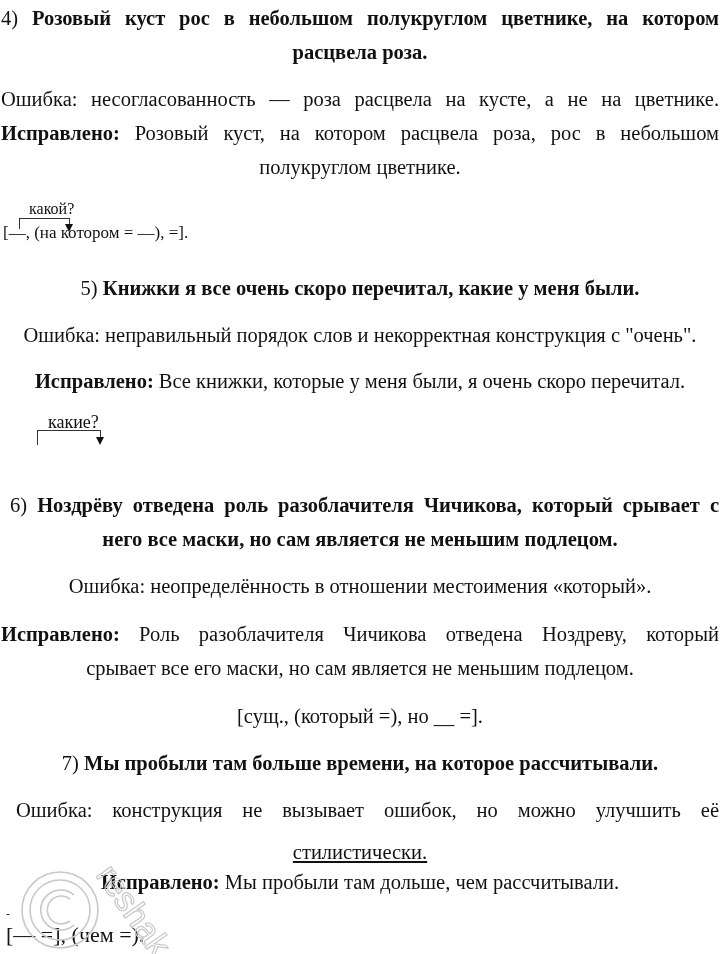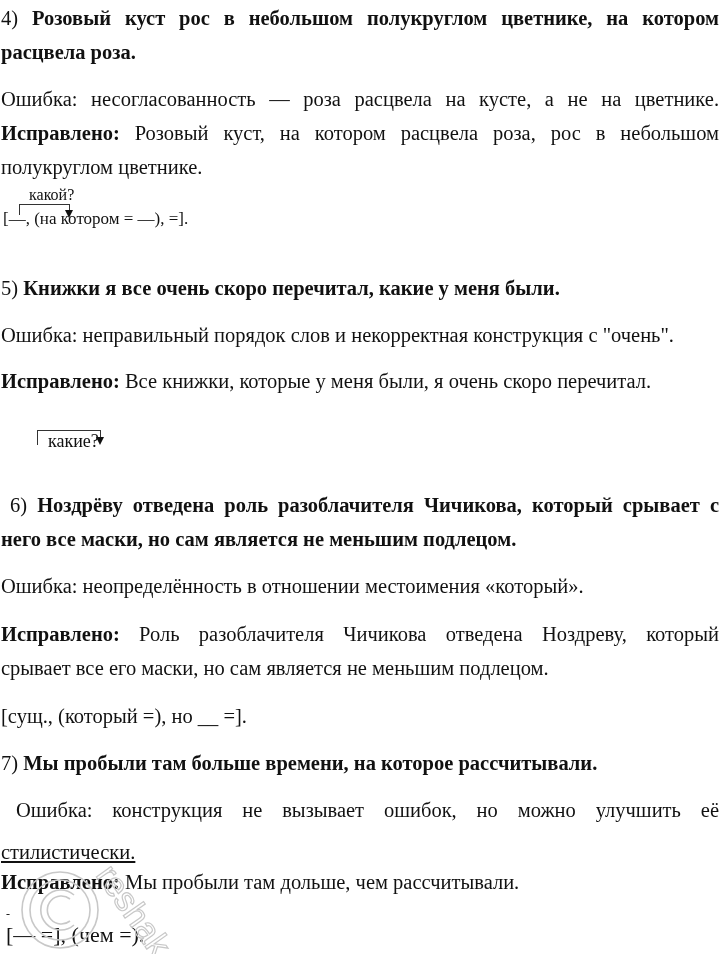--- a/index.html
+++ b/index.html
@@ -15,20 +15,21 @@
     font-family: "Liberation Serif", "DejaVu Serif", serif;
     color: #111111;
   }
   .line {
     position: absolute;
     left: 1px;
     right: 2px;
     font-size: 20.5px;
     line-height: 24px;
     white-space: nowrap;
+    text-align: center;
   }
   .justify {
     text-align: justify;
     text-align-last: justify;
     white-space: normal;
   }
   .bold { font-weight: bold; }
   .diagram {
     position: absolute;
     left: 0;
@@ -83,21 +84,21 @@
 <div class="line justify" style="top:87px;">
   <span>Ошибка:</span>
   <span>несогласованность — роза расцвела на кусте, а не на цветнике.</span>
 </div>
 <div class="line justify" style="top:121px;">
   <span class="bold">Исправлено:</span>
   <span>Розовый куст, на котором расцвела роза, рос в небольшом</span>
 </div>
 <div class="line" style="top:155px;">полукруглом цветнике.</div>
 
-<div class="diagram" style="top:184px; width:260px; height:48px;">
+<div class="diagram" style="top:198px; width:260px; height:48px;">
   <div class="diag-q" style="left:29px; top:2px;">какой?</div>
   <div class="bracket-h" style="left:19px; top:20px; width:50px; height:10px;"></div>
   <div class="arrow-stem" style="left:69px; top:20px; height:7px;"></div>
   <div class="arrow" style="left:65px; top:26px;"></div>
   <div class="diag-f" style="left:3px; top:25px; font-size:17px; line-height:20px;">[—, (на котором = —), =].</div>
 </div>
 
 <div class="line" style="top:276px;">
   <span>5)</span>
   <span class="bold">Книжки я все очень скоро перечитал, какие у меня были.</span>
@@ -107,21 +108,21 @@
   <span>Ошибка:</span>
   <span>неправильный порядок слов и некорректная конструкция с "очень".</span>
 </div>
 
 <div class="line" style="top:369px;">
   <span class="bold">Исправлено:</span>
   <span>Все книжки, которые у меня были, я очень скоро перечитал.</span>
 </div>
 
 <div class="diagram" style="top:412px; width:280px; height:58px;">
-  <div class="diag-q" style="left:48px; top:0px; font-size:18px; line-height:20px;margin-top:19px;">какие?</div>
+  <div class="diag-q" style="left:48px; top:0px; font-size:18px; line-height:20px;">какие?</div>
   <div class="bracket-h" style="left:37px; top:18px; width:63px; height:14px;"></div>
   <div class="arrow-stem" style="left:100px; top:18px; height:8px;"></div>
   <div class="arrow" style="left:96px; top:25px;"></div>
 </div>
 
 <div class="line justify" style="top:493px;padding-left:9px;">
   <span>6)</span>
   <span class="bold">Ноздрёву отведена роль разоблачителя Чичикова, который срывает с</span>
 </div>
 <div class="line bold" style="top:527px;">него все маски, но сам является не меньшим подлецом.</div>

